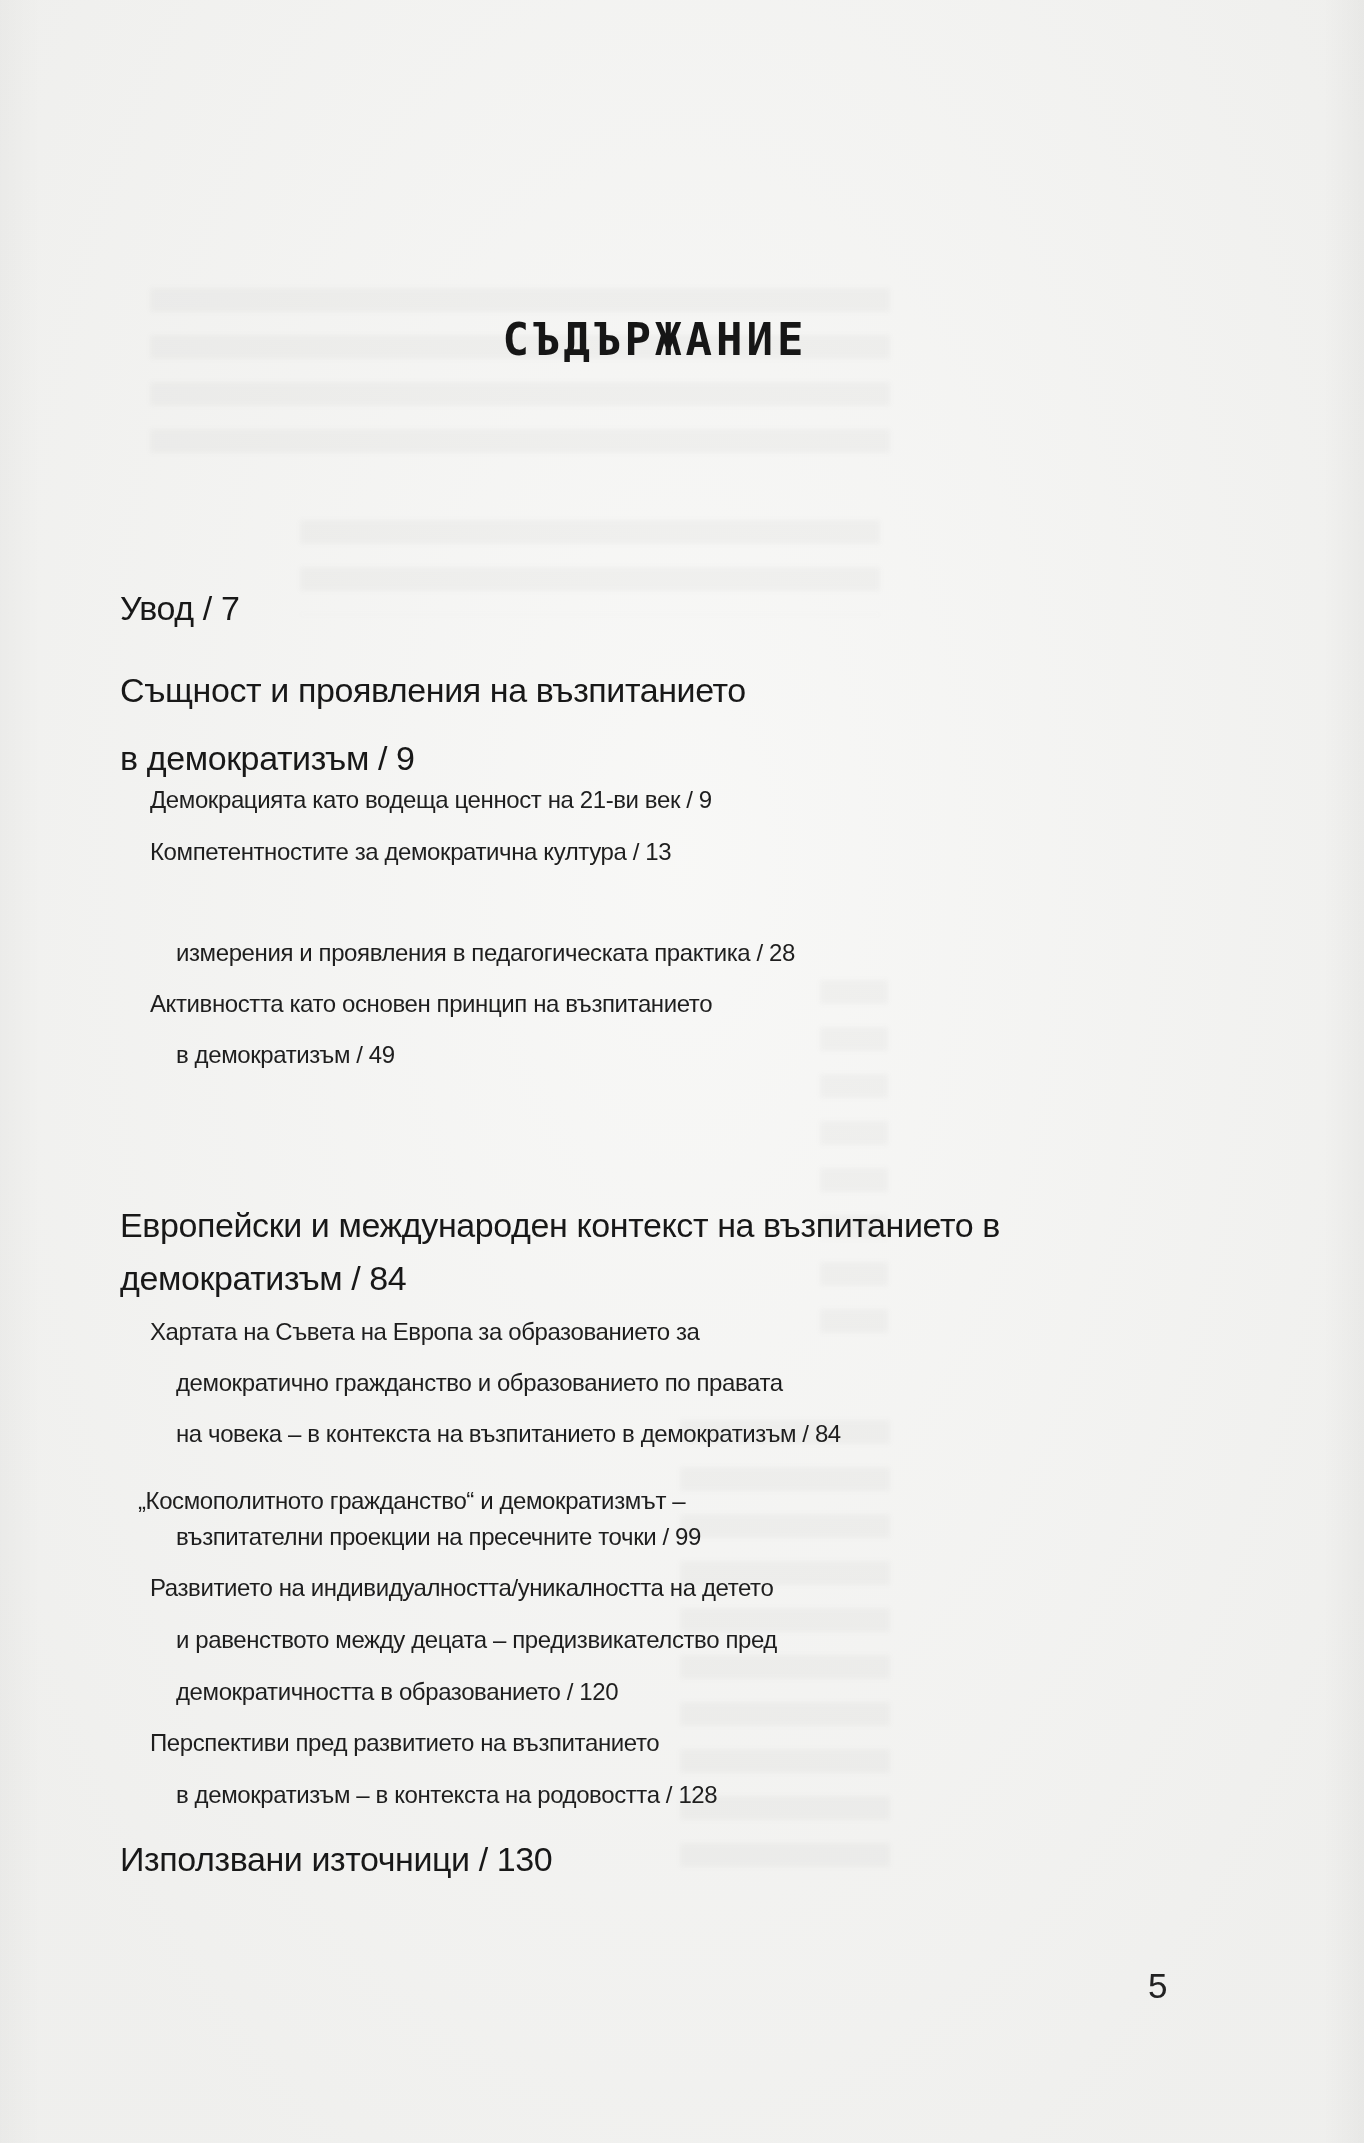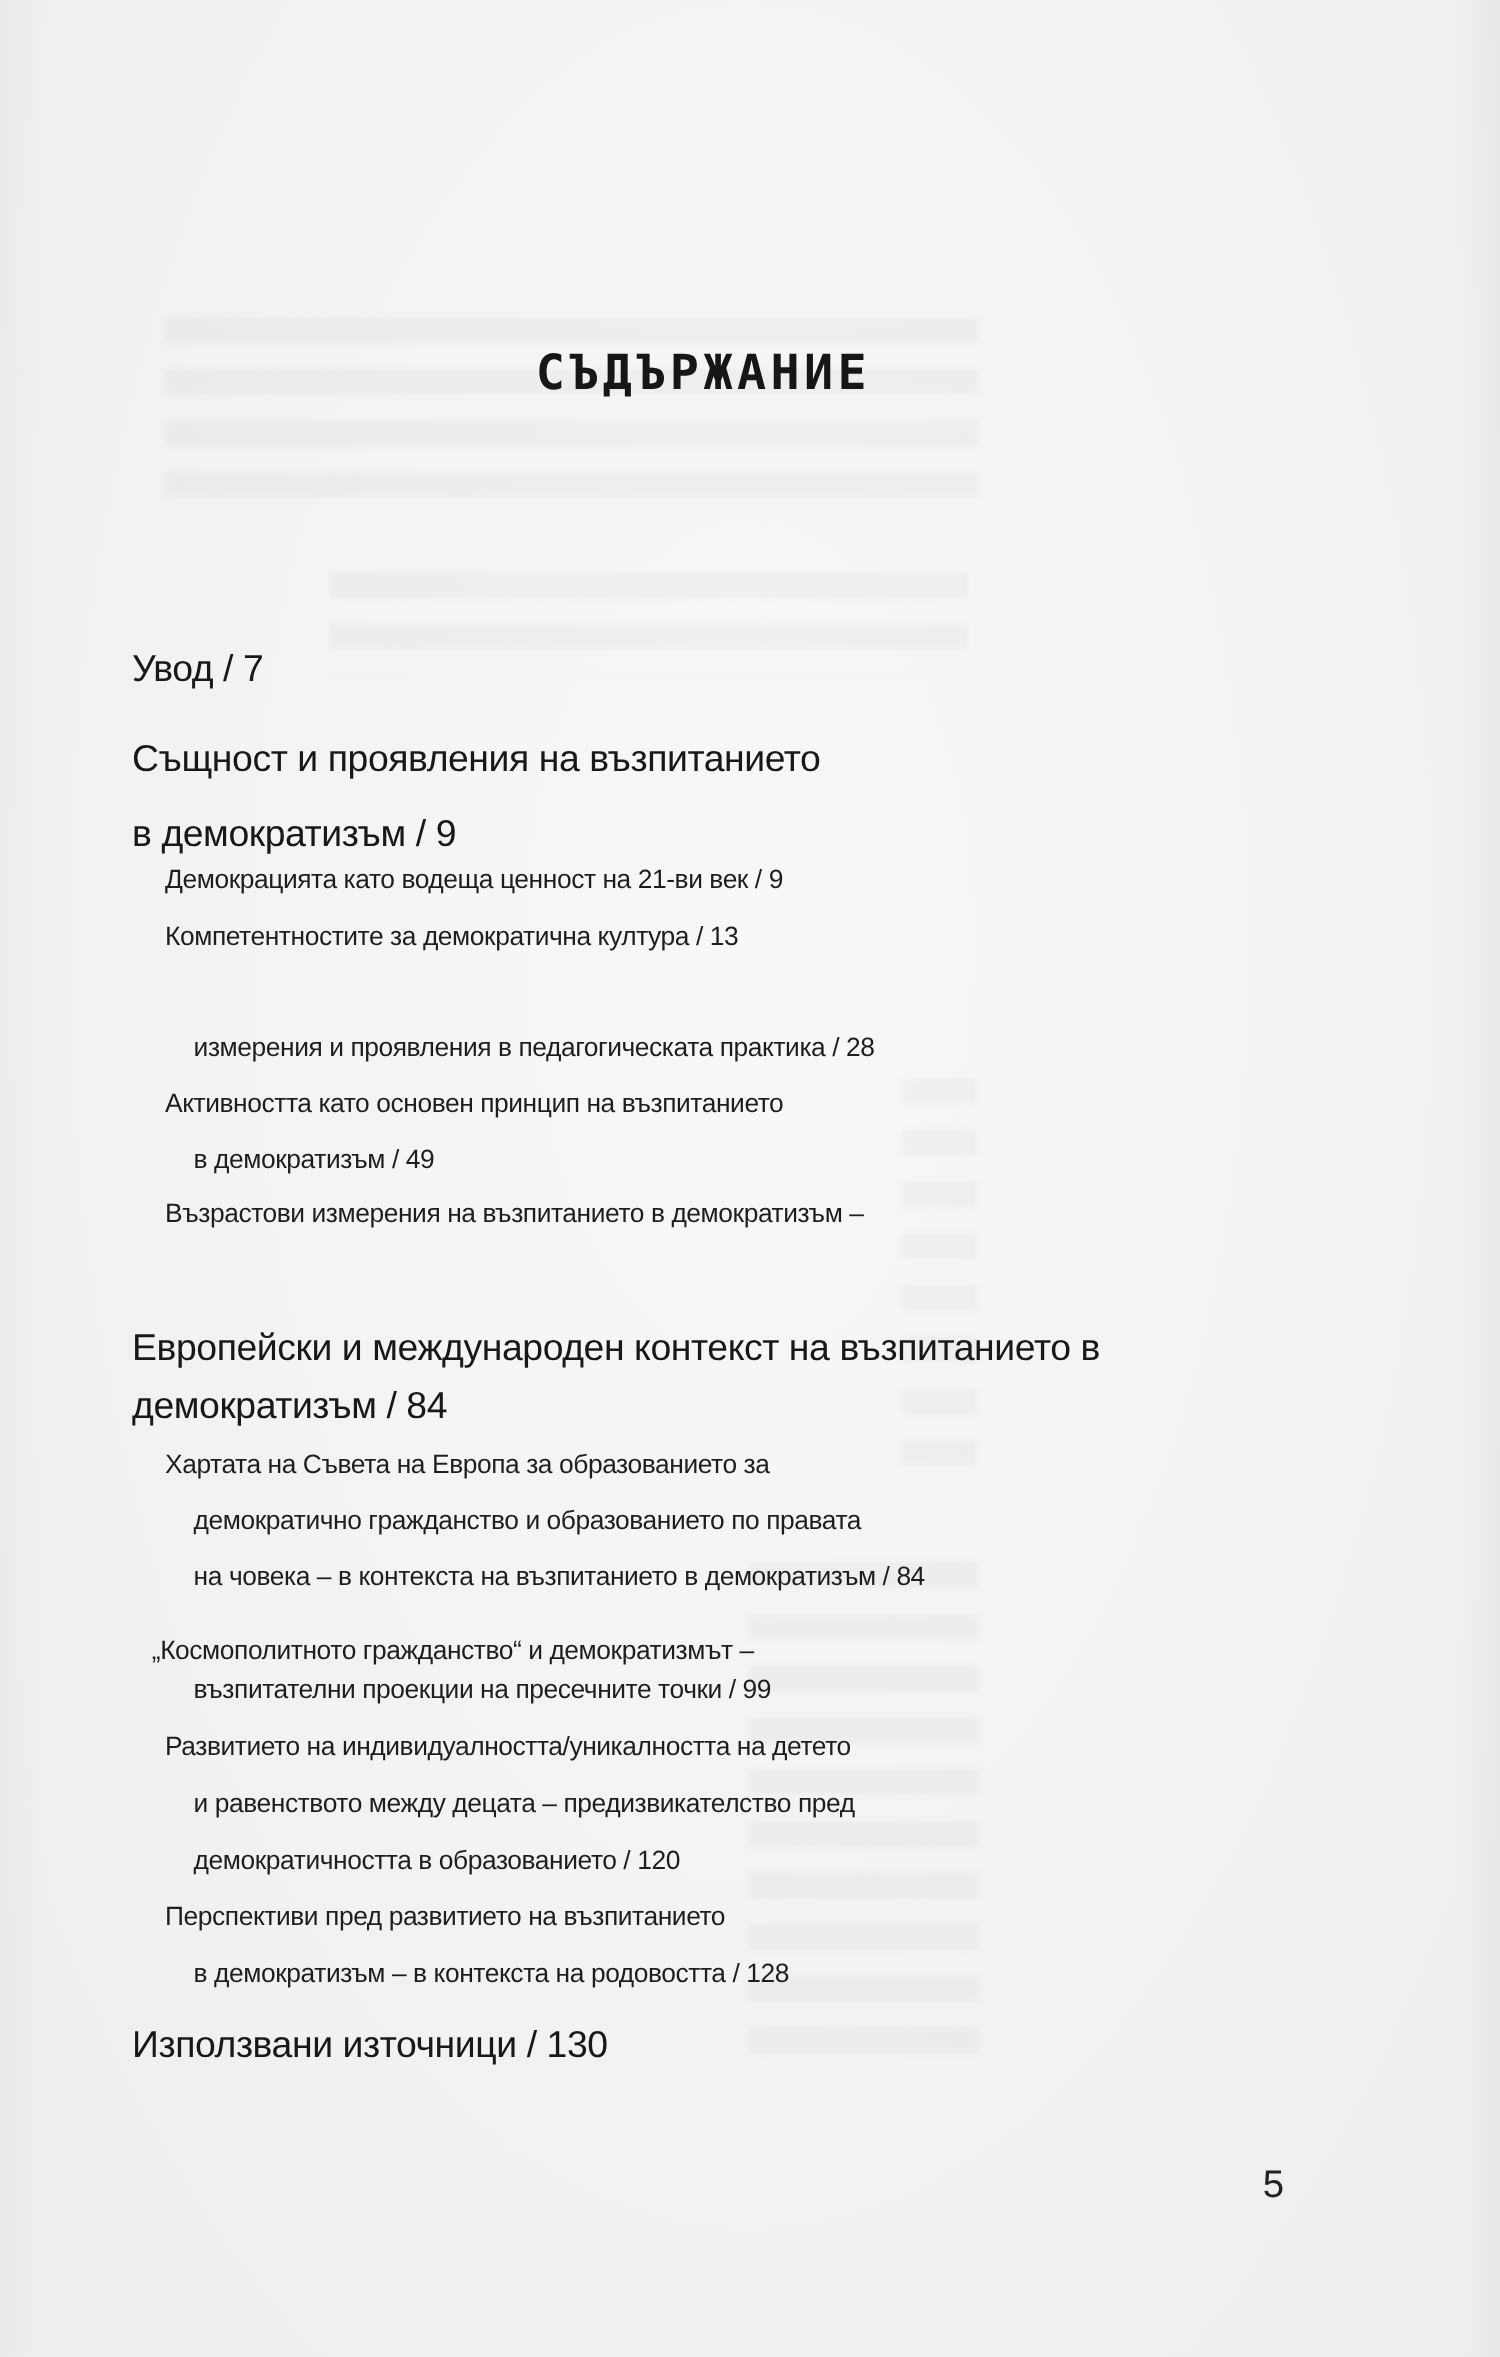--- a/index.html
+++ b/index.html
@@ -9,20 +9,21 @@
     background:#f4f4f2;
     font-family:"Liberation Sans", sans-serif;
     color:#1c1c1c;
     overflow:hidden;
   }
   .page{
     position:absolute;inset:0;
     background:
       radial-gradient(ellipse at 50% 40%, rgba(255,255,255,0.35), rgba(0,0,0,0.02) 85%),
       linear-gradient(90deg, rgba(0,0,0,0.025) 0, rgba(0,0,0,0) 3%, rgba(0,0,0,0) 97%, rgba(0,0,0,0.03) 100%);
+    text-align: center;
   }
   
   .ghost{
     position:absolute;
     filter:blur(2.5px);
     opacity:.55;
     background:repeating-linear-gradient(
       180deg,
       rgba(130,130,128,0.10) 0px, rgba(130,130,128,0.10) 24px,
       rgba(0,0,0,0) 24px, rgba(0,0,0,0) 47px);
@@ -76,21 +77,20 @@
   <div class="line ch" style="top:591px;">Увод / 7</div>
 
   <div class="line ch" style="top:673px;">Същност и проявления на възпитанието</div>
   <div class="line ch" style="top:741px;">в демократизъм  / 9</div>
 
   <div class="line sub" style="top:788px;">Демокрацията като водеща ценност на 21-ви век / 9</div>
   <div class="line sub" style="top:840px;">Компетентностите за демократична култура / 13</div>
   <div class="line cont" style="top:941px;">измерения и проявления в педагогическата практика / 28</div>
   <div class="line sub" style="top:992px;">Активността като основен принцип на възпитанието</div>
   <div class="line cont" style="top:1043px;">в демократизъм / 49</div>
-  <div class="line sub" style="top:1092px;">Възрастови измерения на възпитанието в демократизъм –</div>
 
   <div class="line ch" style="top:1208px;">Европейски и международен контекст на възпитанието в</div>
   <div class="line ch" style="top:1261px;">демократизъм / 84</div>
 
   <div class="line sub" style="top:1320px;">Хартата на Съвета на Европа за образованието за</div>
   <div class="line cont" style="top:1371px;">демократично гражданство и образованието по правата</div>
   <div class="line cont" style="top:1422px;">на човека – в контекста на възпитанието в демократизъм / 84</div>
   <div class="line sub quoteline" style="top:1473px;margin-top:16px;">„Космополитното гражданство“ и демократизмът –</div>
   <div class="line cont" style="top:1525px;">възпитателни проекции на пресечните точки / 99</div>
   <div class="line sub" style="top:1576px;">Развитието на индивидуалността/уникалността на детето</div>

